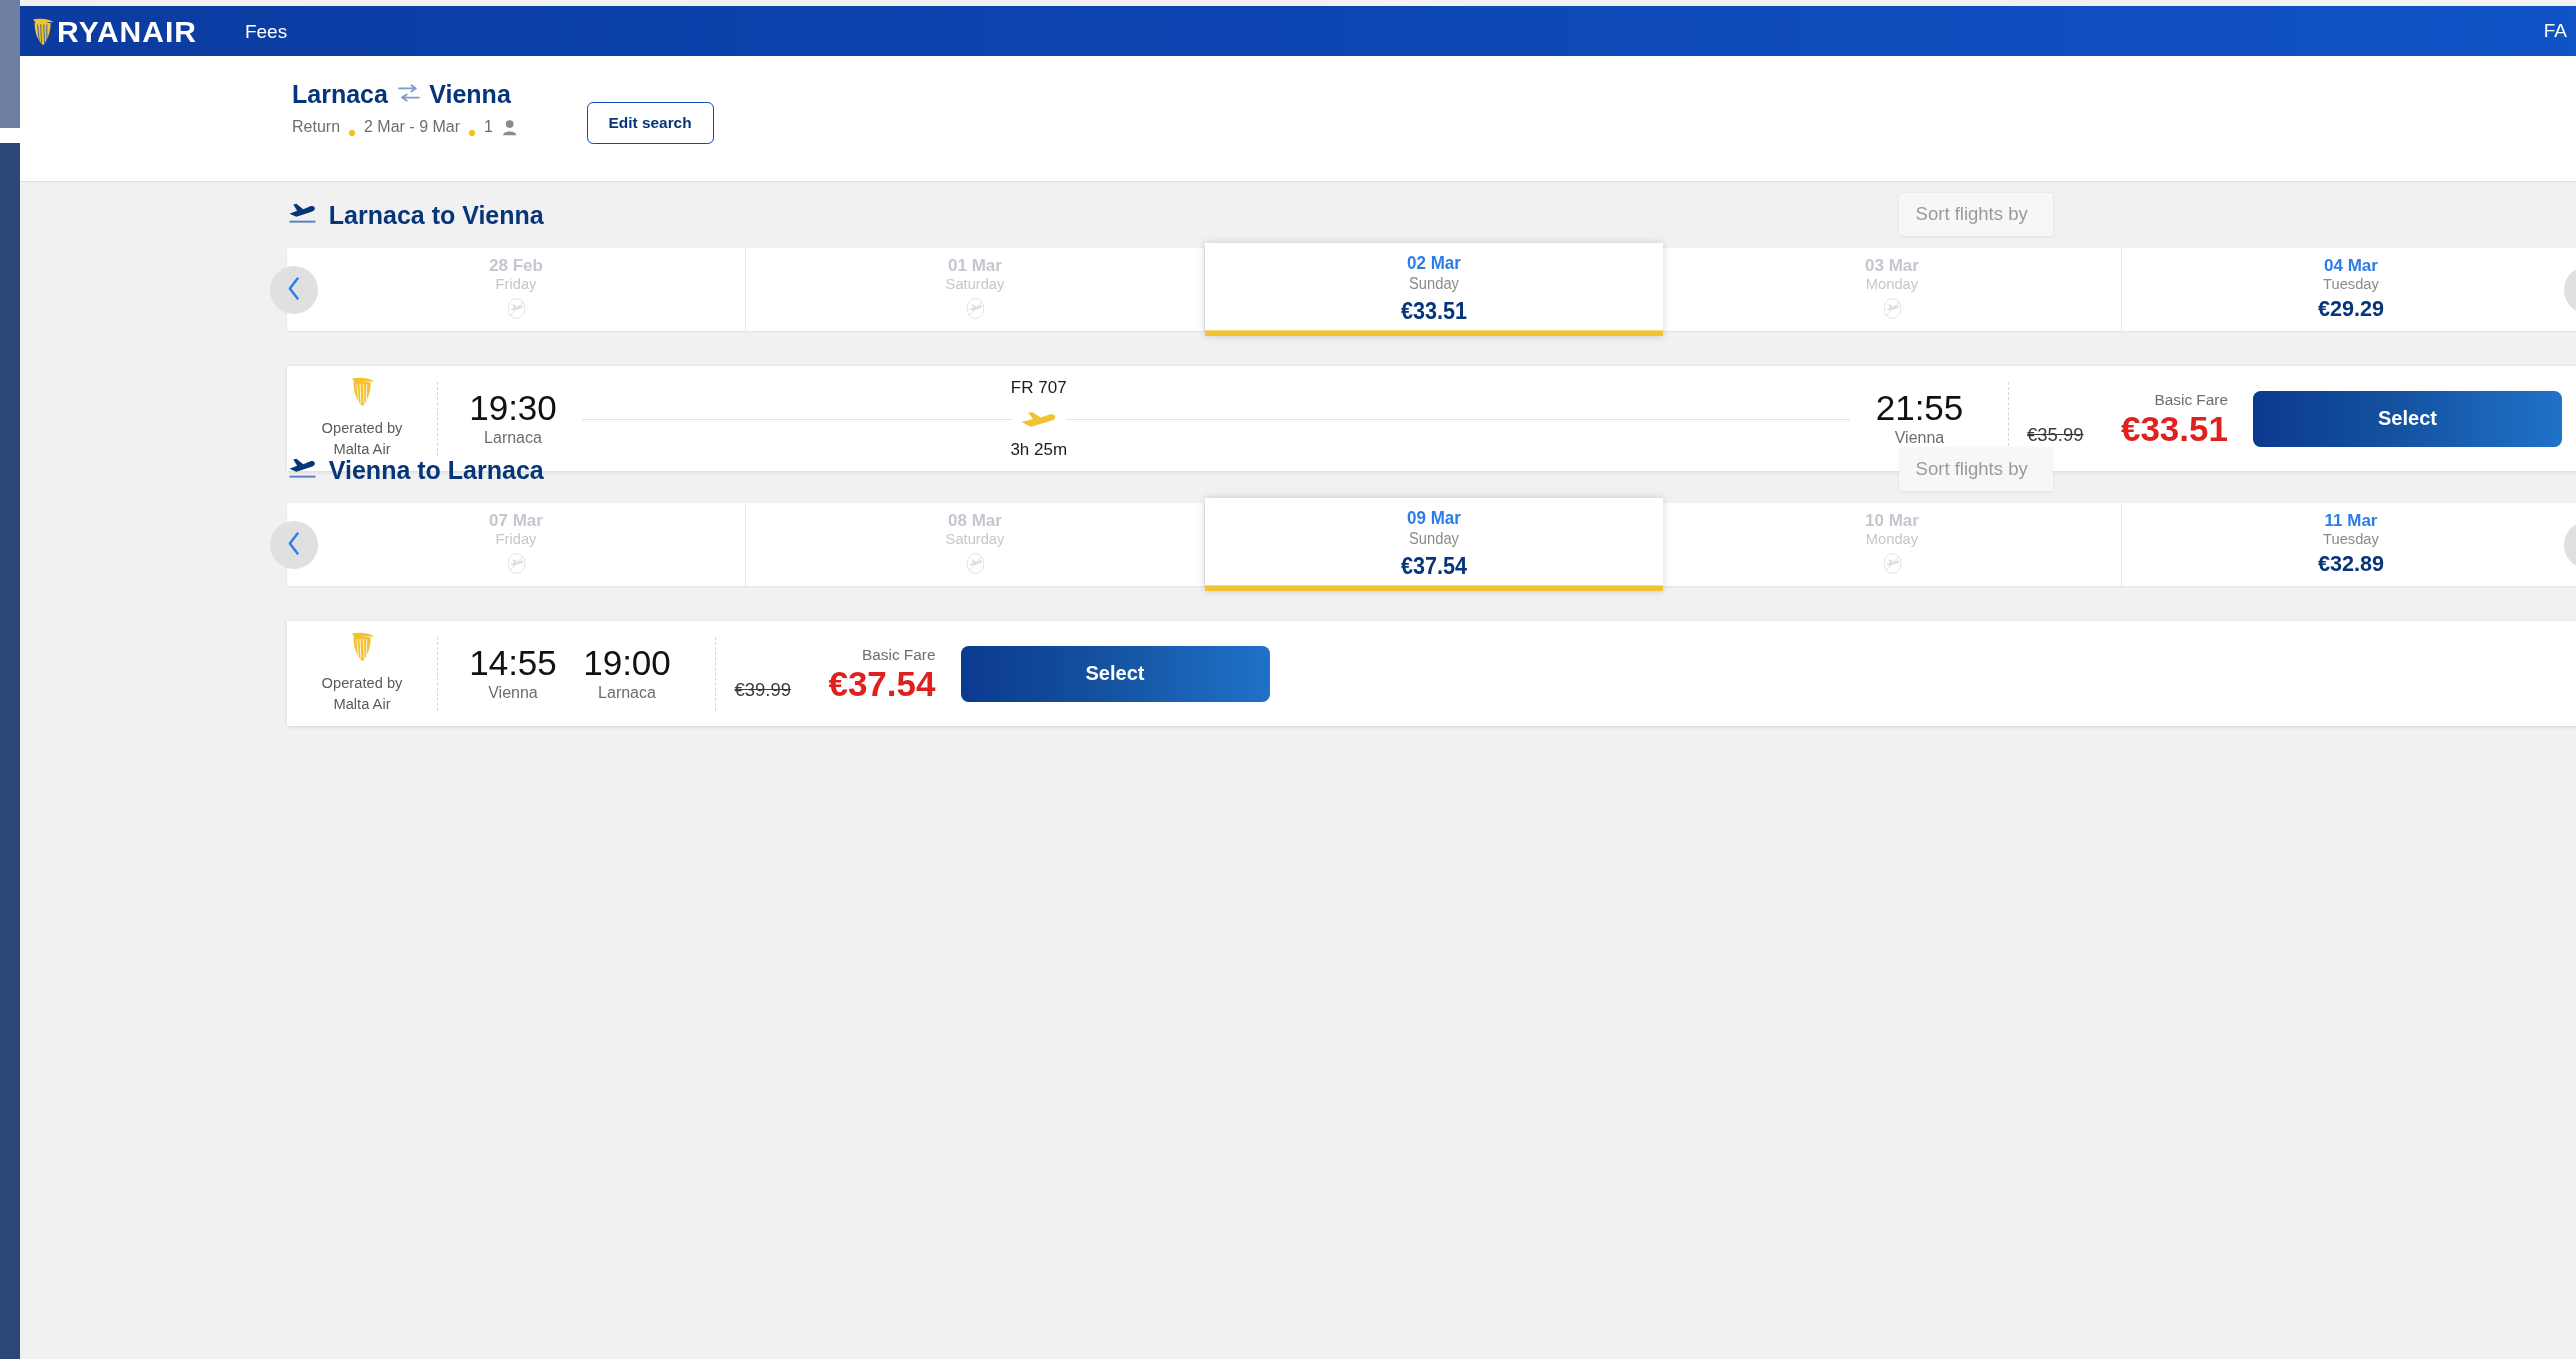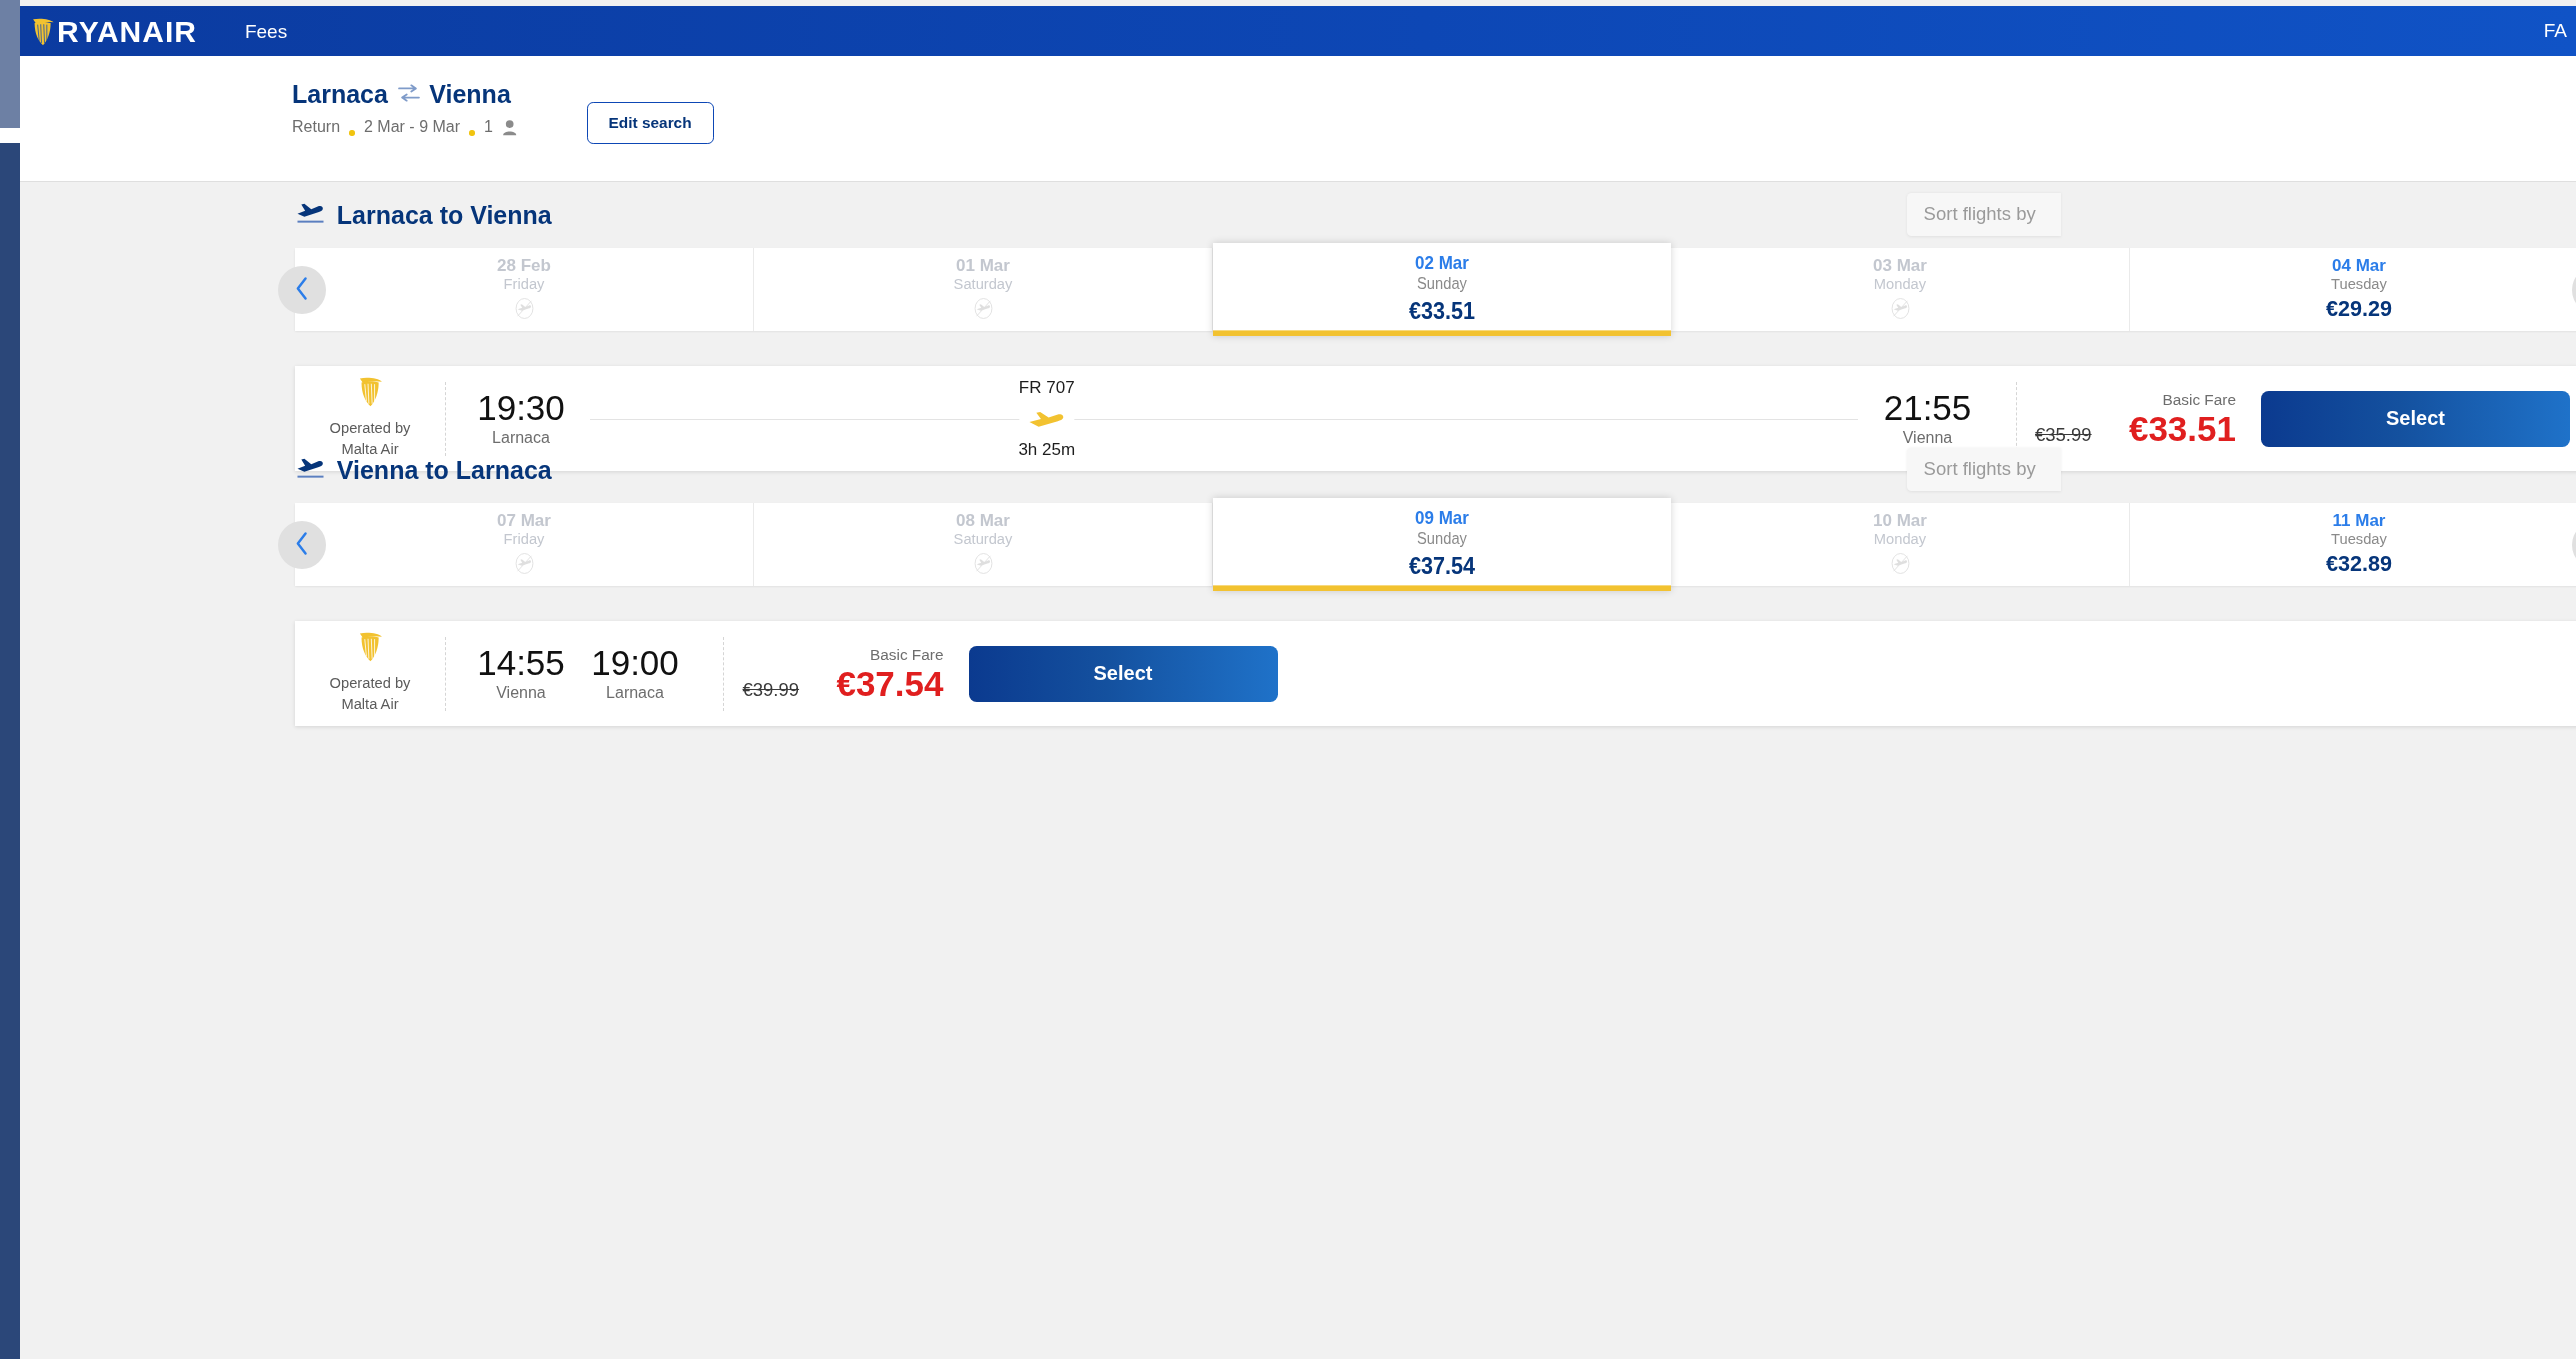--- a/index.html
+++ b/index.html
@@ -133,21 +133,21 @@
     font-weight: 700;
     padding: 12.3px 21px;
     cursor: pointer;
     line-height: 1;
     font-family: "Liberation Sans", sans-serif;
   }
 
   
   .journey {
     position: absolute;
-    left: 8px;
+    left: 0;
     width: 2028px;
   }
   #journey-out { top: 182px; }
   #journey-ret { top: 437px; }
 
   .journey-head {
     position: relative;
     height: 66px;
     padding-left: 267px;
     display: flex;

